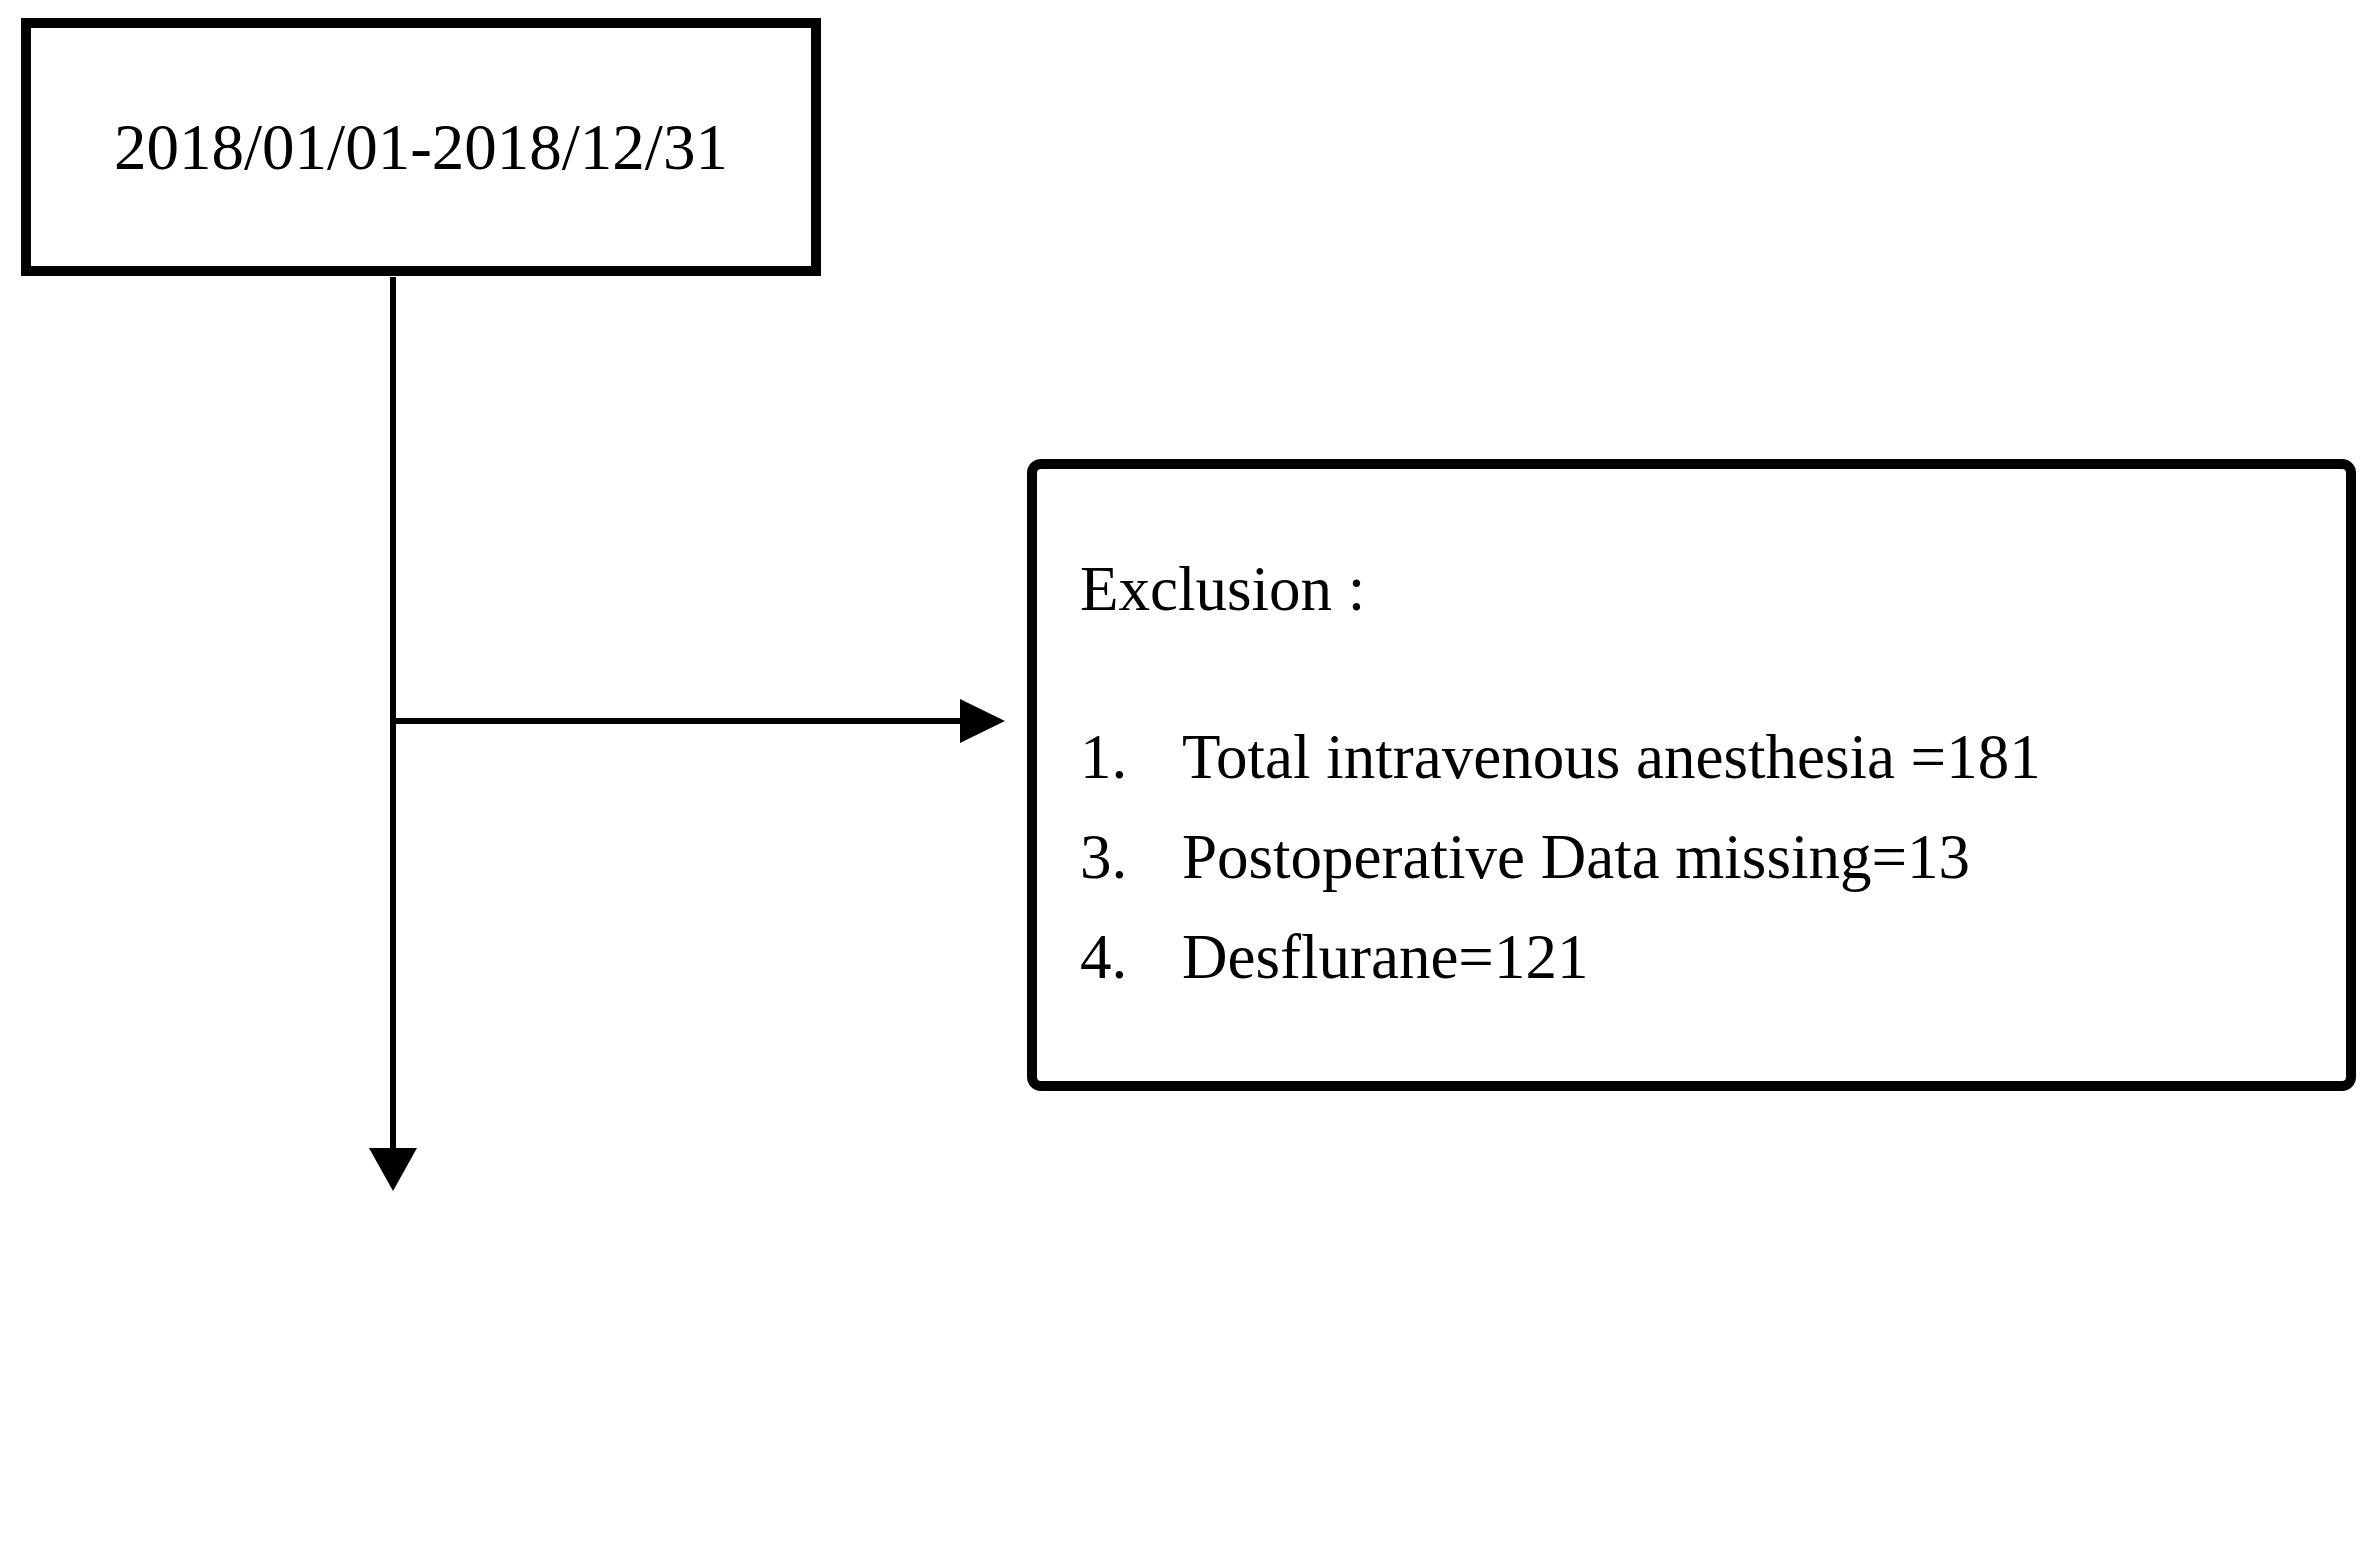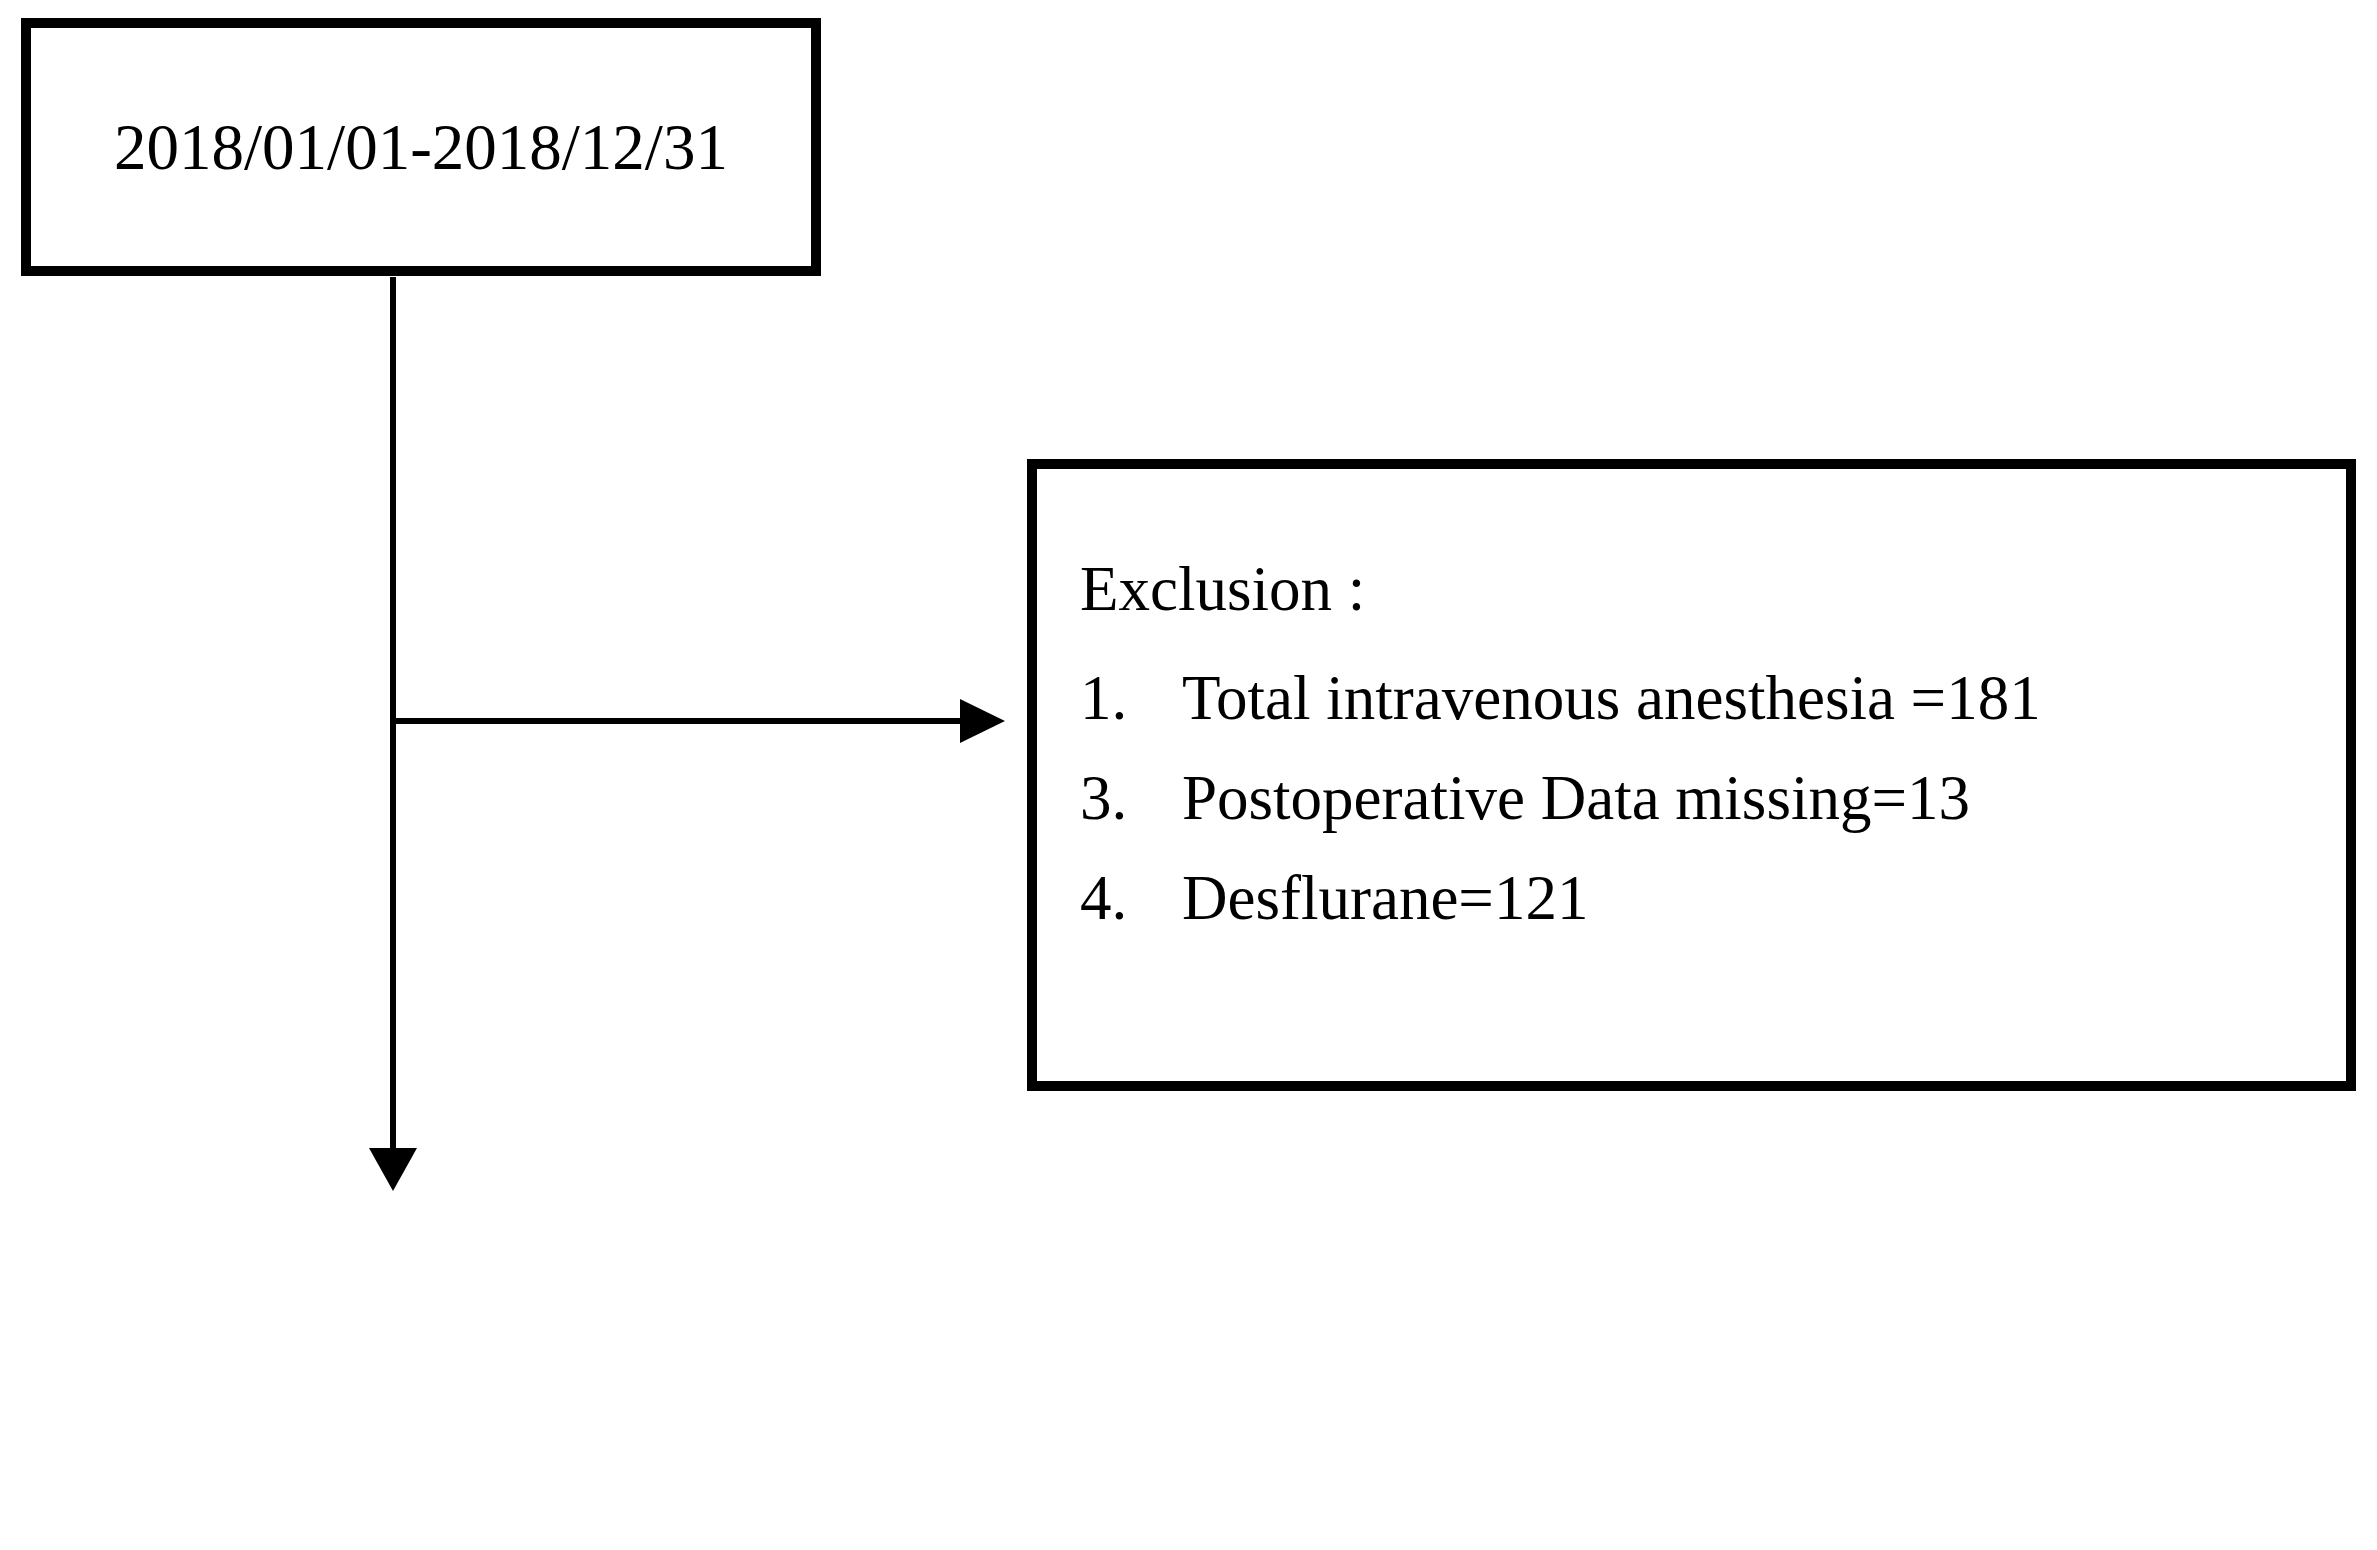--- a/index.html
+++ b/index.html
@@ -45,28 +45,29 @@
     top: 1193px;
     width: 1037px;
     height: 334px;
   }
   .exclusion-box {
     left: 1027px;
     top: 459px;
     width: 1329px;
     height: 632px;
     padding: 83px 25px 0 43px;
+    border-radius: 14px;
   }
   .excl-title {
     font-size: 63px;
     line-height: 75px;
     white-space: nowrap;
   }
   .excl-list {
-    margin-top: 34px;
+    margin-top: 93px;
   }
   .excl-item {
     font-size: 63px;
     line-height: 75px;
     margin-bottom: 25px;
     white-space: nowrap;
   }
   .excl-item .num {
     display: inline-block;
     width: 102px;

